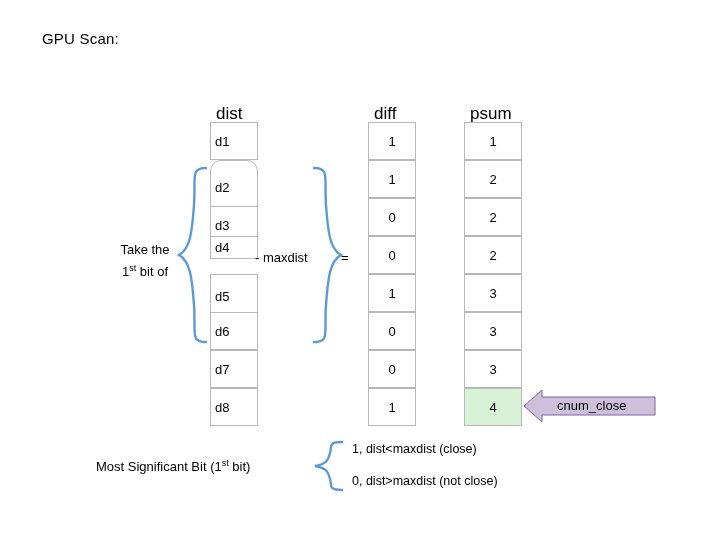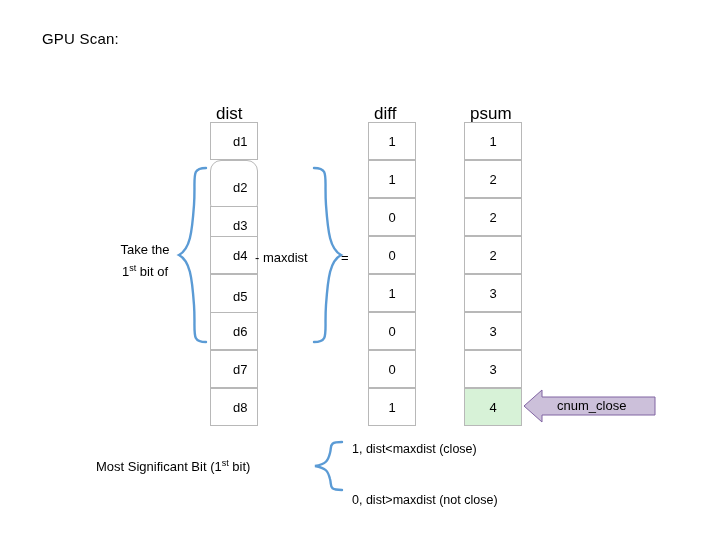--- a/index.html
+++ b/index.html
@@ -43,21 +43,21 @@
     position: absolute;
     box-sizing: border-box;
     border: 1px solid #b8b8b8;
     background: #ffffff;
     font-size: 13px;
     display: flex;
     align-items: center;
   }
   .cell.left {
     justify-content: flex-start;
-    padding-left: 22px;
+    padding-left: 4px;
   }
   .cell.center {
     justify-content: center;
   }
   .cell.highlight {
     background: #d7f2d7;
   }
 
   
   .col-dist { left: 210px; width: 48px; }
@@ -142,37 +142,37 @@
     color: #000;
   }
   .msb-label sup { font-size: 9px; }
 
   .note {
     position: absolute;
     font-size: 12.5px;
     color: #000;
   }
   #note-1 { left: 352px; top: 442px; }
-  #note-2 { left: 352px; top: 474px; margin-top: 19px; }
+  #note-2 { left: 352px; top: 474px; }
 </style>
 </head>
 <body>
 
 <div class="stage">
 
   <div class="title">GPU Scan:</div>
 
   <div class="col-head" id="head-dist">dist</div>
   <div class="col-head" id="head-diff">diff</div>
   <div class="col-head" id="head-psum">psum</div>
 
   <div class="cell left col-dist" style="top:122px;height:38px;">d1</div>
   <div class="cell left col-dist" style="top:160px;height:55px;border-radius:11px;">d2</div>
   <div class="cell left col-dist" style="top:198px;height:38px;margin-top:8px;">d3</div>
-  <div class="cell left col-dist" style="top:236px;height:38px;">d4</div>
+  <div class="cell left col-dist" style="top:236px;height:23px;">d4</div>
   <div class="cell left col-dist" style="top:274px;height:44px;">d5</div>
   <div class="cell left col-dist" style="top:312px;height:38px;">d6</div>
   <div class="cell left col-dist" style="top:350px;height:38px;">d7</div>
   <div class="cell left col-dist" style="top:388px;height:38px;">d8</div>
 
   <div class="cell center col-diff" style="top:122px;height:38px;">1</div>
   <div class="cell center col-diff" style="top:160px;height:38px;">1</div>
   <div class="cell center col-diff" style="top:198px;height:38px;">0</div>
   <div class="cell center col-diff" style="top:236px;height:38px;">0</div>
   <div class="cell center col-diff" style="top:274px;height:38px;">1</div>

